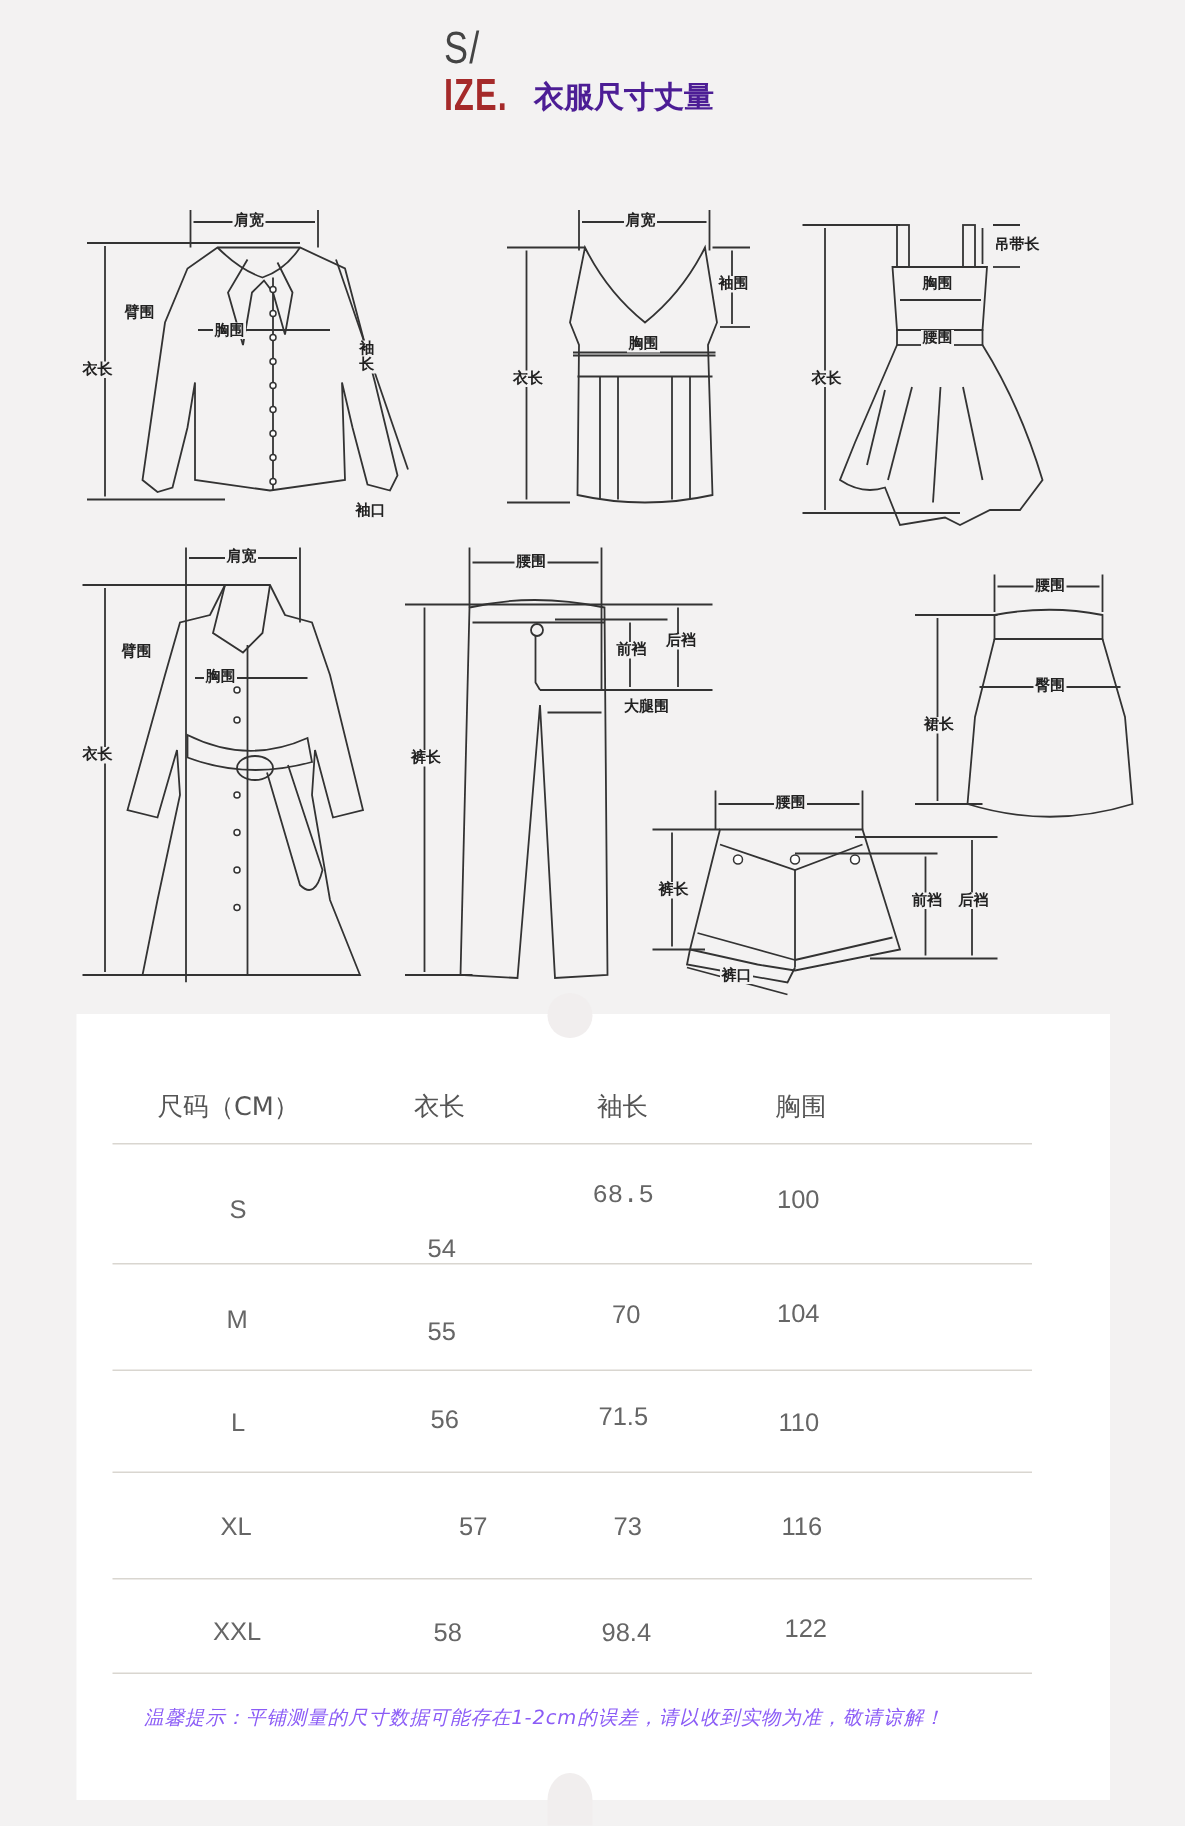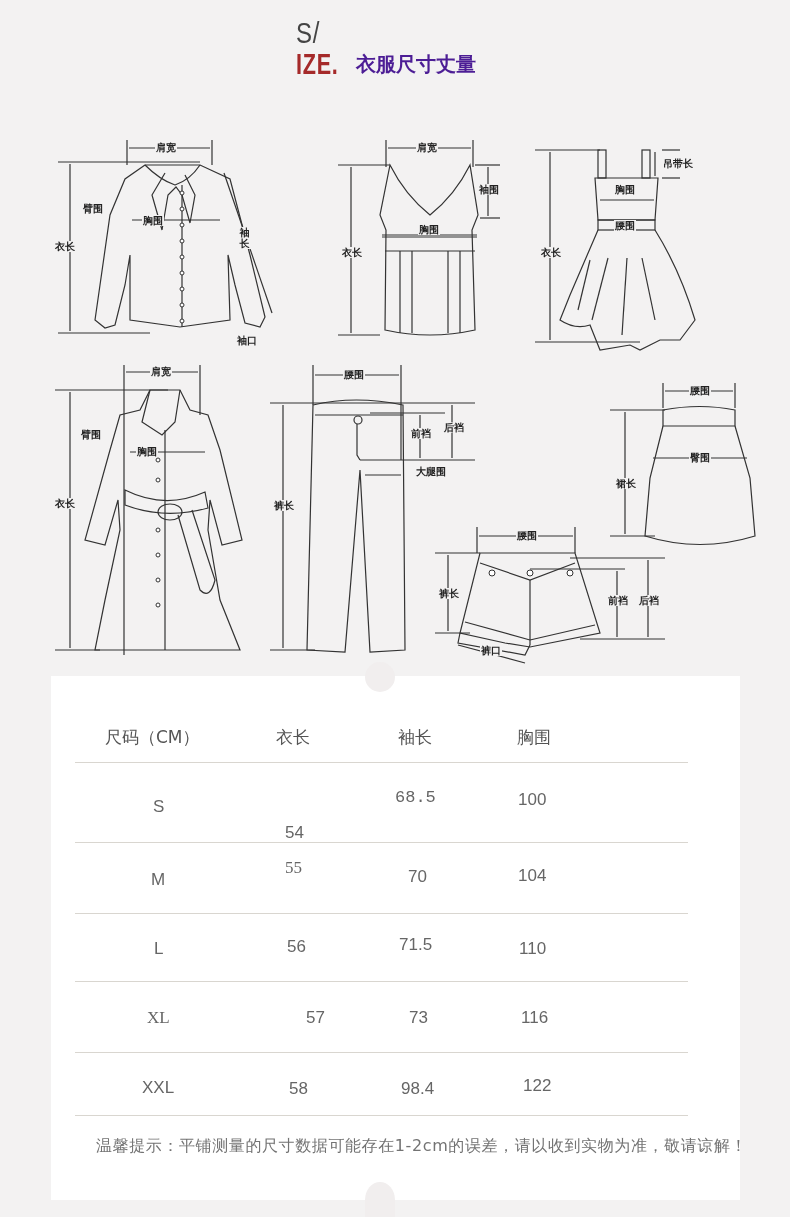--- a/index.html
+++ b/index.html
@@ -42,22 +42,22 @@
     position: absolute; left: 314px; top: 506px; width: 30px; height: 36px;
     border-radius: 50% 50% 0 0; background: #f1eeee;
   }
   .table { position: absolute; left: 24px; top: 0; width: 613px; }
   .thead { position: absolute; top: 50px; left: 0; width: 613px; height: 40px; }
   .th { position: absolute; font-size: 17px; color: #555; top: 0; }
   .hline { position: absolute; left: 0; width: 613px; height: 1px; background: #d9d6d0; }
   .row { position: absolute; left: 0; width: 613px; }
   .cell { position: absolute; font-size: 17px; color: #666; font-family: "Liberation Sans", sans-serif; }
   .note {
-    position: absolute; left: 45px; top: 460px; font-size: 16px; color: #737373;
-    letter-spacing: 0.6px; white-space: nowrap;
+    position: absolute; left: 45px; top: 460px; font-size: 13px; color: #8b5cf6;
+    letter-spacing: 0.6px; white-space: nowrap; font-style: italic;
   }
 </style>
 </head>
 <body>
 
 <div class="title-wrap">
   <div class="title-s">S/</div>
   <div class="title-line2">
     <span class="title-ize">IZE.</span>
     <span class="title-cn">衣服尺寸丈量</span>
@@ -288,36 +288,36 @@
     <div class="row" style="top:86px;height:71px;">
       <span class="cell" style="left:78px;top:35px;">S</span>
       <span class="cell" style="left:210px;top:23px;margin-top:38px;">54</span>
       <span class="cell" style="left:320px;top:26px;font-family:Liberation Mono, monospace;">68.5</span>
       <span class="cell" style="left:443px;top:28px;">100</span>
     </div>
     <div class="hline" style="top:166px;"></div>
 
     <div class="row" style="top:166px;height:71px;">
       <span class="cell" style="left:76px;top:28px;">M</span>
-      <span class="cell" style="left:210px;top:16px;font-family:Liberation Serif, serif;">55</span>
+      <span class="cell" style="left:210px;top:36px;">55</span>
       <span class="cell" style="left:333px;top:25px;">70</span>
       <span class="cell" style="left:443px;top:24px;">104</span>
     </div>
     <div class="hline" style="top:237px;"></div>
 
     <div class="row" style="top:237px;height:68px;">
       <span class="cell" style="left:79px;top:26px;">L</span>
       <span class="cell" style="left:212px;top:24px;">56</span>
       <span class="cell" style="left:324px;top:22px;">71.5</span>
       <span class="cell" style="left:444px;top:26px;">110</span>
     </div>
     <div class="hline" style="top:305px;"></div>
 
     <div class="row" style="top:305px;height:71px;">
-      <span class="cell" style="left:72px;top:27px;font-family:Liberation Serif, serif;">XL</span>
+      <span class="cell" style="left:72px;top:27px;">XL</span>
       <span class="cell" style="left:231px;top:27px;">57</span>
       <span class="cell" style="left:334px;top:27px;">73</span>
       <span class="cell" style="left:446px;top:27px;">116</span>
     </div>
     <div class="hline" style="top:376px;"></div>
 
     <div class="row" style="top:376px;height:63px;">
       <span class="cell" style="left:67px;top:26px;">XXL</span>
       <span class="cell" style="left:214px;top:27px;">58</span>
       <span class="cell" style="left:326px;top:27px;">98.4</span>

